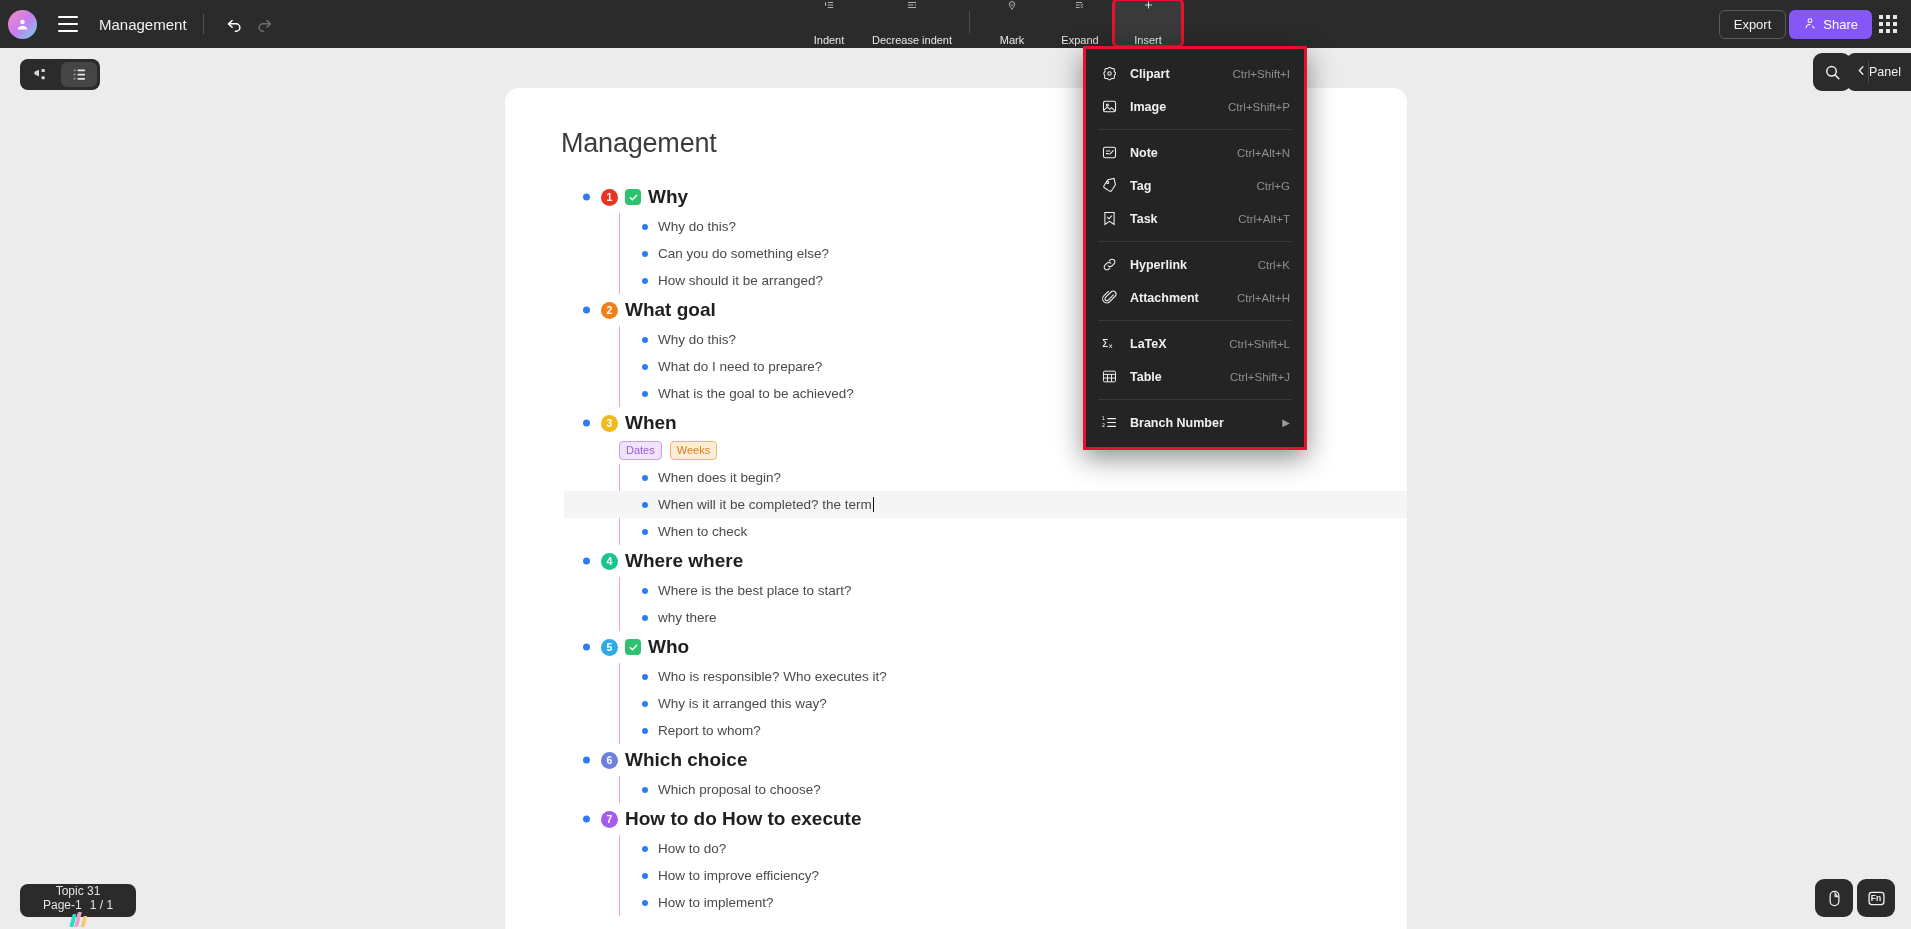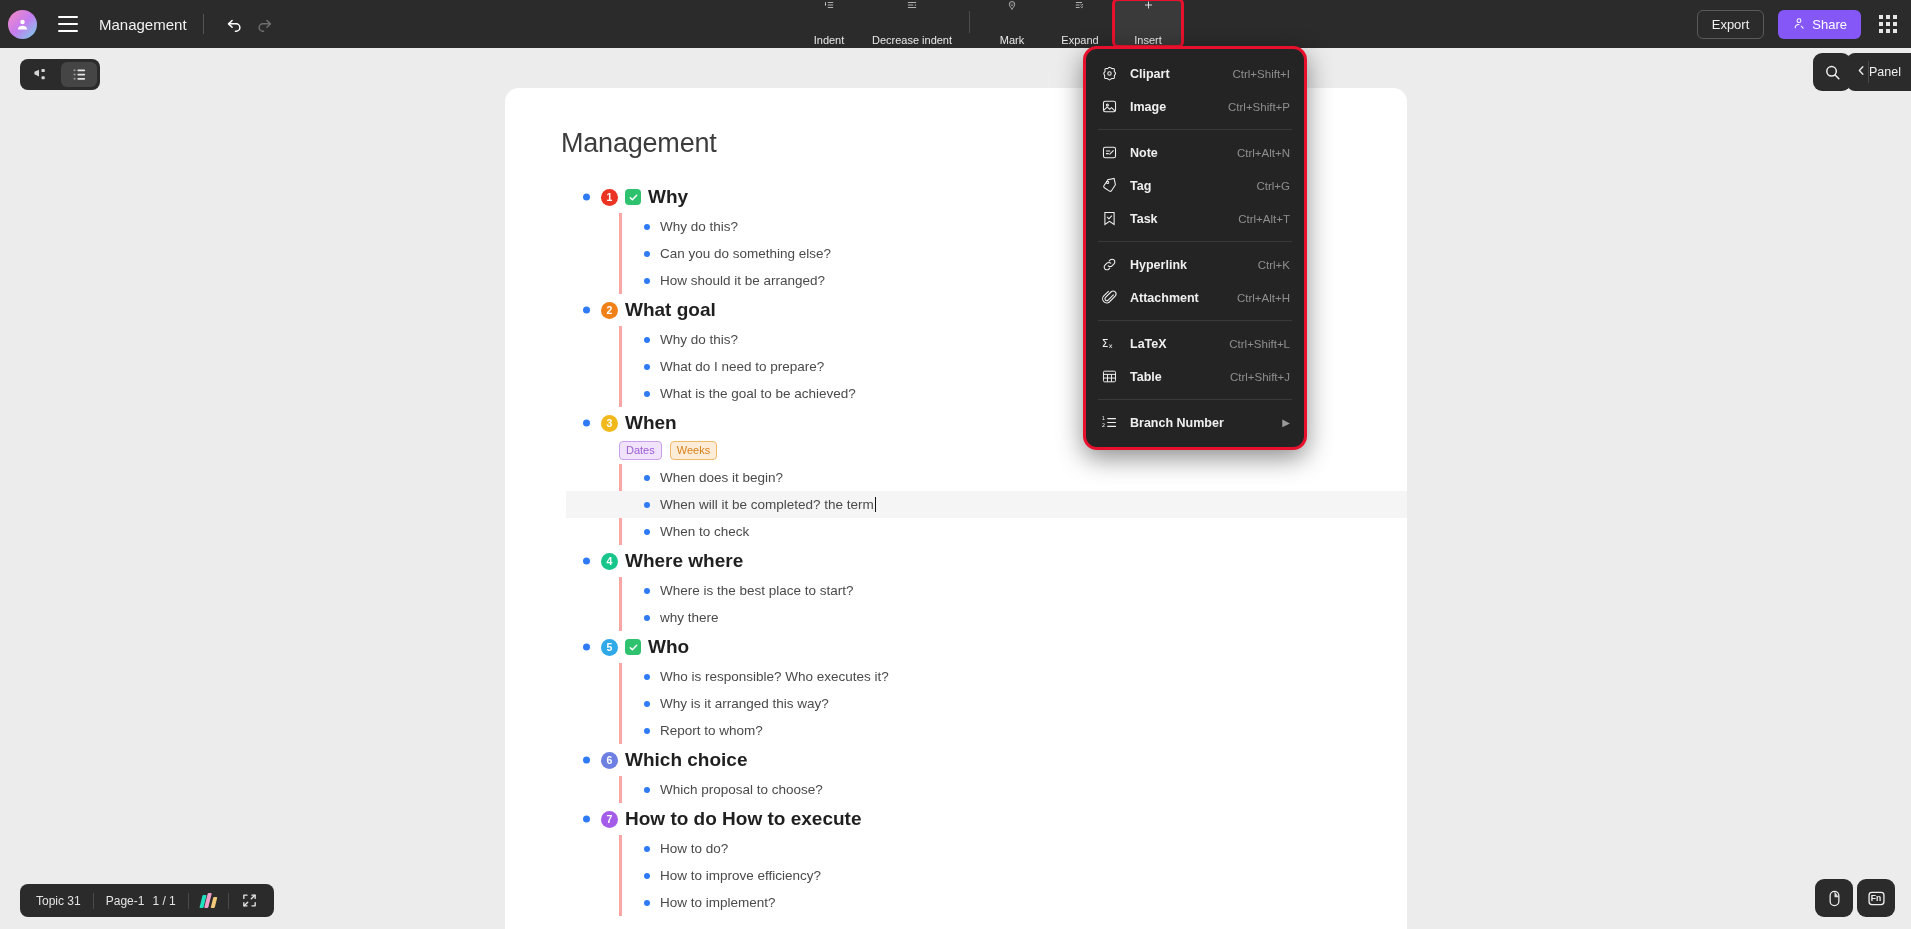--- a/index.html
+++ b/index.html
@@ -55,21 +55,21 @@
   .tool-sep { width: 1px; height: 22px; background: #4d4d4d; margin: 11px 8px 0 8px; }
   .toolitem.active {
     background: #3a3a3a;
     outline: 3px solid #e8112d;
     outline-offset: -1px;
   }
 
   
   .topright {
     position: absolute; right: 10px; top: 0; height: 48px;
-    display: flex; align-items: center; gap: 14px;
+    display: flex; align-items: center; gap: 3px;
   }
   .btn-export {
     height: 29px; padding: 0 14px; border: 1px solid #5a5a5a;
     border-radius: 6px; color: #f0f0f0; font-size: 13px;
     display: flex; align-items: center; cursor: pointer; background: transparent;
   }
   .btn-share {
     height: 29px; padding: 0 14px; border-radius: 6px;
     background: #8457f6; color: #fff; font-size: 13px;
     display: flex; align-items: center; gap: 6px; cursor: pointer; border: none;
@@ -113,21 +113,21 @@
     font-size: 10.5px; font-weight: 700; display: flex;
     align-items: center; justify-content: center; flex: 0 0 auto;
   }
   .check {
     width: 16px; height: 16px; border-radius: 4px; background: #2ec26e;
     display: flex; align-items: center; justify-content: center; flex: 0 0 auto;
   }
   .node-title { font-size: 19px; font-weight: 700; color: #1f1f1f; }
   .children {
     margin-left: 58px; padding-left: 22px;
-    border-left: 3px solid #fca5a5;
+    border-left: 1px solid #fca5a5;
   }
   .leaf {
     position: relative; display: flex; align-items: center;
     padding: 6px 0 6px 0; font-size: 13.5px; color: #4a4a4a;
   }
   .leaf .dot {
     width: 6px; height: 6px; border-radius: 50%; background: #2f7bf6;
     margin-right: 10px; flex: 0 0 auto;
   }
   .leaf.active {
@@ -171,41 +171,41 @@
     height: 38px; background: #2b2b2b; border-radius: 8px 0 0 8px;
     display: flex; align-items: center; padding: 0 10px 0 8px;
     color: #f0f0f0; font-size: 12.5px; cursor: pointer; z-index: 20;
   }
   .paneltab .divider { width:1px; height:22px; background:#4a4a4a; }
 
   .statusbar {
     position: absolute; left: 20px; bottom: 12px;
     height: 33px; background: #2b2b2b; border-radius: 8px;
     display: flex; align-items: center; color: #e4e4e4; font-size: 12px;
-    padding: 0 4px; z-index: 20;
+    padding: 0 11px; z-index: 20; flex-direction: column;
   }
   .statusbar .seg { padding: 0 12px; display: flex; align-items: center; gap: 8px; cursor: pointer; }
   .statusbar .sp { width: 1px; height: 16px; background: #4a4a4a; }
   .logo-mark { display: flex; align-items: flex-end; gap: 1.5px; height: 15px; }
   .logo-mark i { display: block; width: 4px; border-radius: 1px; transform: skewX(-14deg); }
 
   .cornerbtns {
     position: absolute; right: 16px; bottom: 12px;
     display: flex; gap: 4px; z-index: 20;
   }
   .cornerbtns .cb {
     width: 38px; height: 38px; border-radius: 9px; background: #2b2b2b;
     display: flex; align-items: center; justify-content: center; cursor: pointer;
   }
 
   
   .menu {
     position: absolute; left: 1083px; top: 46px;
     width: 224px; background: #242424;
-    border: 3px solid #e8112d; border-radius: 14px;
+    border: 3px solid #e8112d; border-radius: 0;
     padding: 8px 0; z-index: 60;
     box-shadow: 0 8px 26px rgba(0,0,0,.45);
   }
   .menu-item {
     height: 33px; display: flex; align-items: center;
     padding: 0 14px 0 14px; gap: 12px; cursor: pointer; color: #f0f0f0;
   }
   .menu-item .mi-ico { width: 18px; height: 18px; display: flex; align-items: center; justify-content: center; flex: 0 0 auto; }
   .menu-item .mi-label { font-size: 12.5px; font-weight: 700; flex: 1 1 auto; white-space: nowrap; }
   .menu-item .mi-key { font-size: 11.5px; color: #8e8e8e; white-space: nowrap; }

